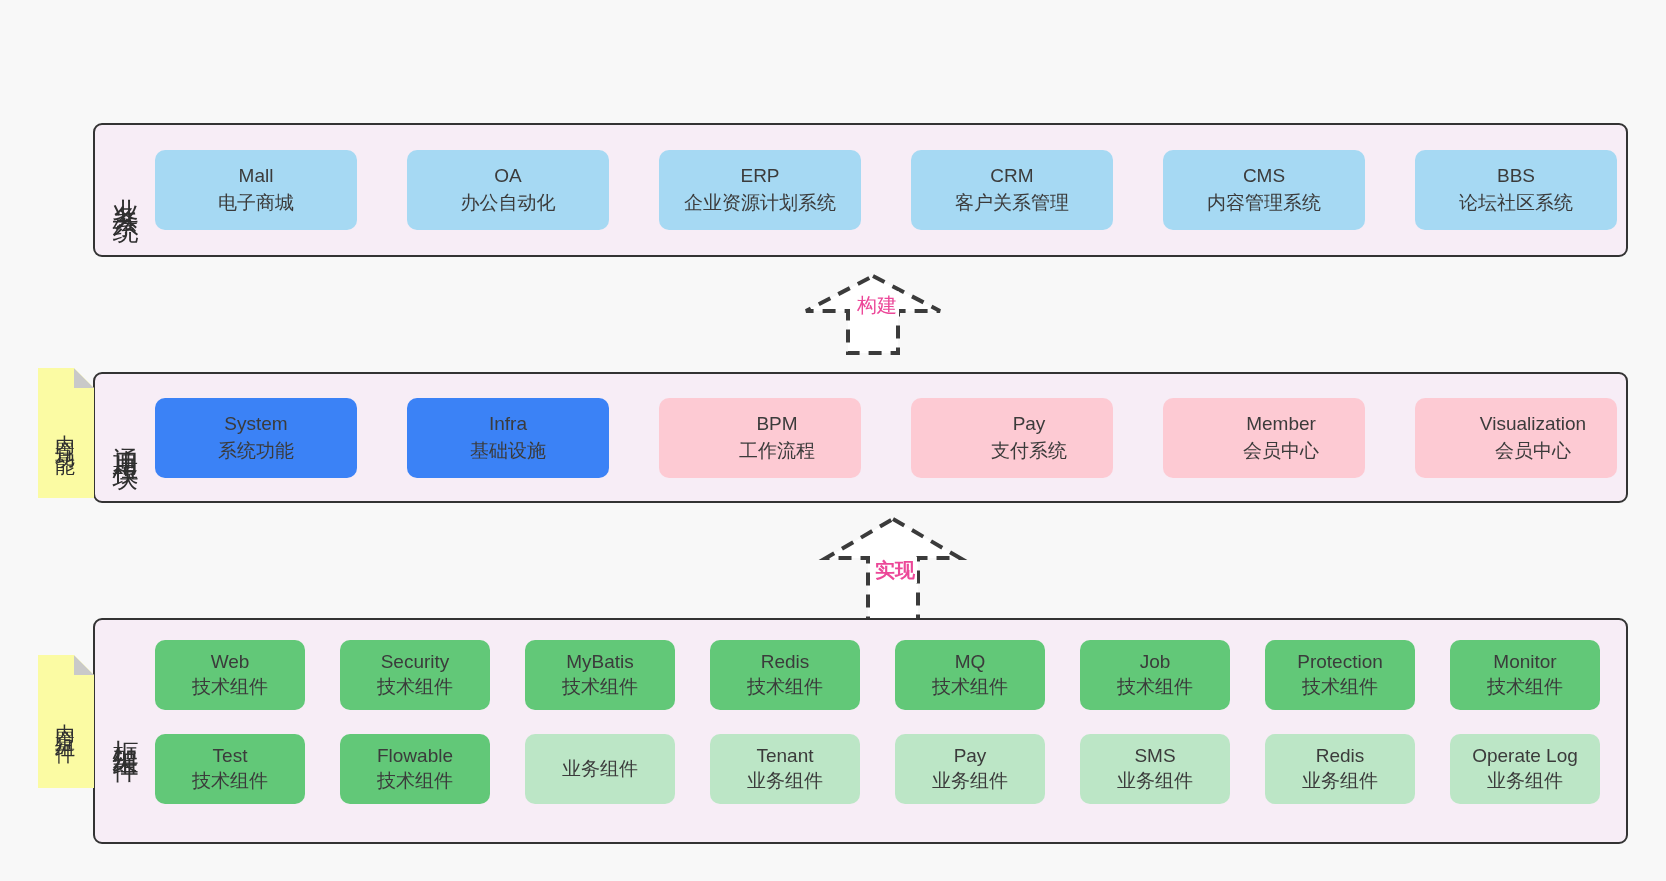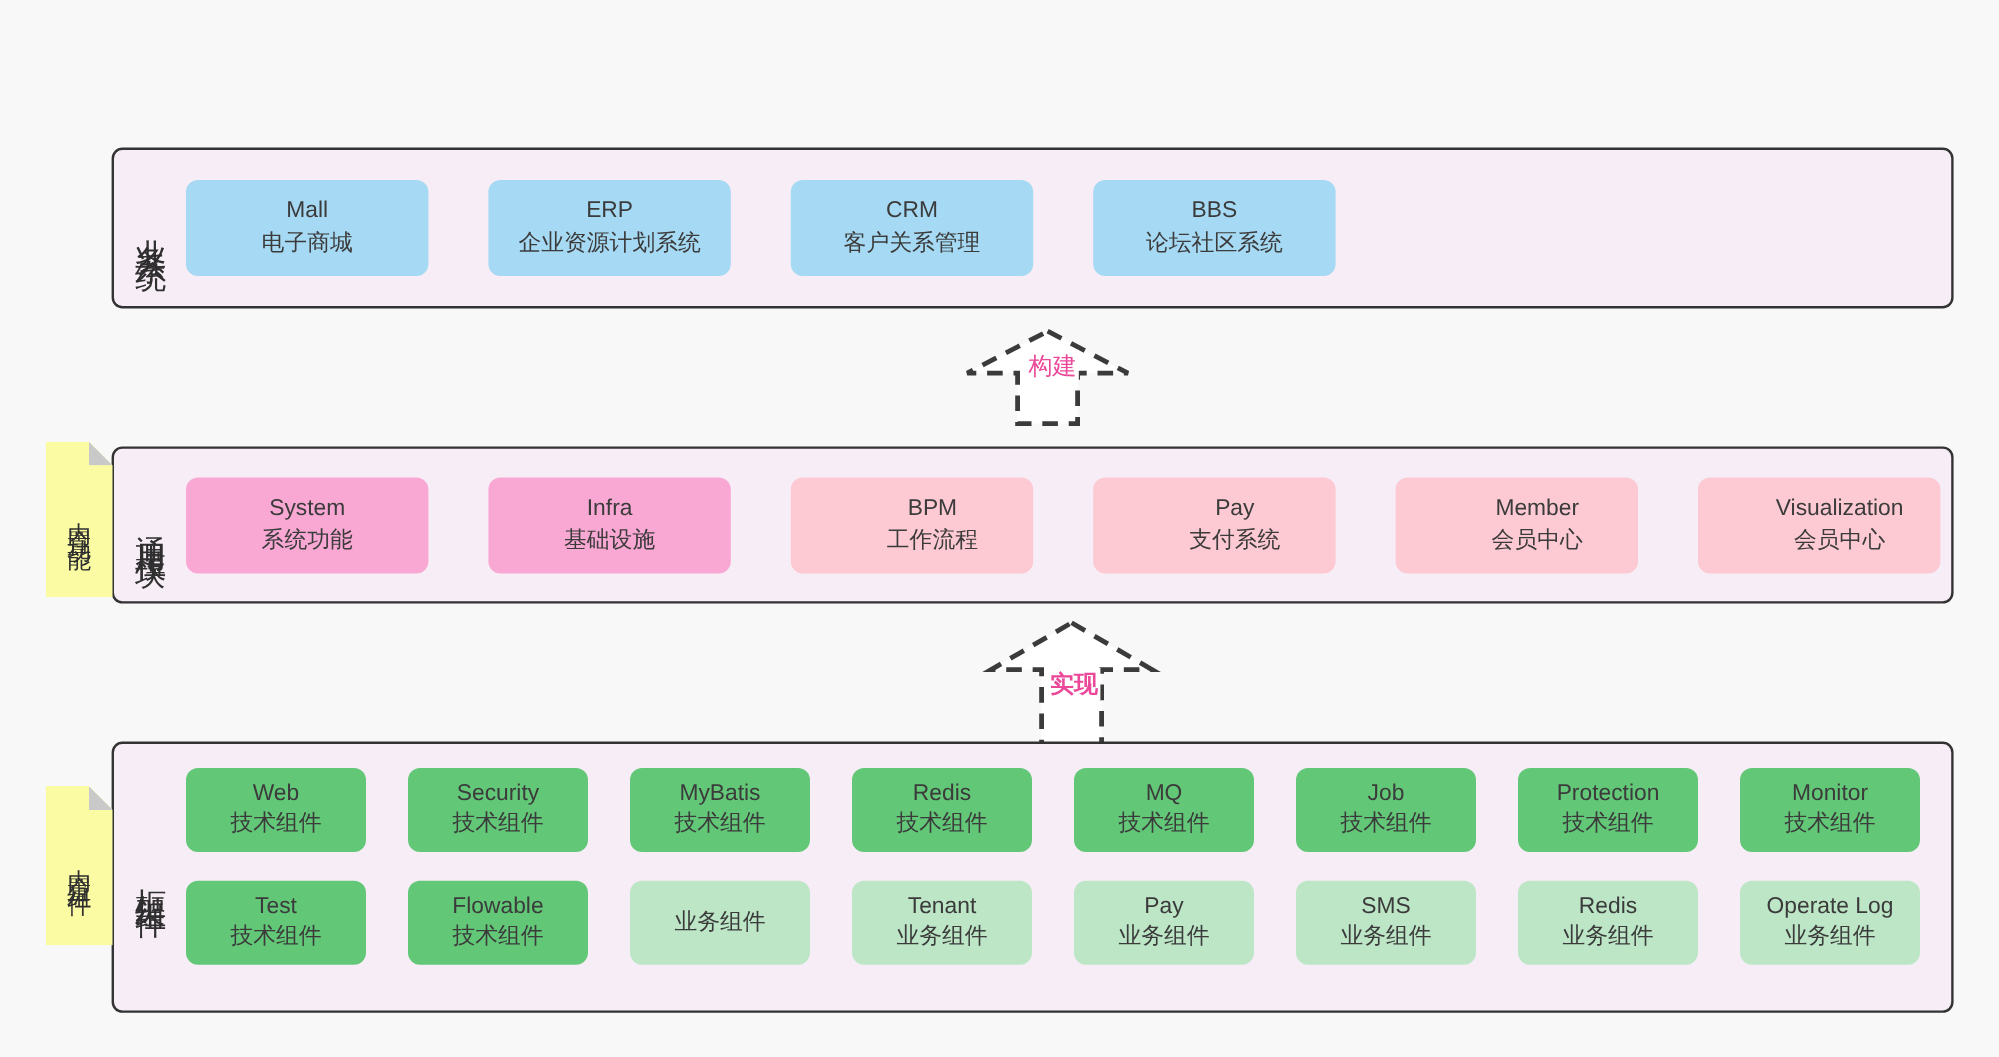--- a/index.html
+++ b/index.html
@@ -27,21 +27,21 @@
   .grid8{position:absolute;left:60px;top:20px;display:flex;flex-direction:column;gap:24px;}
   .row8{display:flex;gap:35px;}
   .box{
     border-radius:10px;display:flex;flex-direction:column;justify-content:center;
     align-items:center;text-align:center;font-size:19px;line-height:1.4;
     color:#3b3b3b;box-sizing:border-box;padding:0 6px;
   }
   .box.wide{width:202px;height:80px;}
   .box.small{width:150px;height:70px;line-height:1.3;}
   .blue{background:#a6d9f3;}
-  .red{background:#f9a8d4;}
+  .red{background:#3b82f6;}
   .pink{background:#fdcad3;padding-left:40px;}
   .green{background:#62c878;}
   .lgreen{background:#bce6c6;}
   
   .note{
     position:absolute;left:38px;width:56px;background:#fbfba3;z-index:2;
     clip-path:polygon(0 0,calc(100% - 20px) 0,100% 20px,100% 100%,0 100%);
     display:flex;align-items:center;justify-content:center;
   }
   .note1{top:368px;height:130px;}
@@ -66,26 +66,34 @@
 <body>
 
 <div class="layer layer-business">
   <div class="vlabel">业务系统</div>
   <div class="boxes6">
     <div class="box wide blue">
       <div>Mall</div>
       <div>电子商城</div>
     </div>
     <div class="box wide blue">
+      <div>OA</div>
+      <div>办公自动化</div>
+    </div>
+    <div class="box wide blue">
       <div>ERP</div>
       <div>企业资源计划系统</div>
     </div>
     <div class="box wide blue">
       <div>CRM</div>
       <div>客户关系管理</div>
+    </div>
+    <div class="box wide blue">
+      <div>CMS</div>
+      <div>内容管理系统</div>
     </div>
     <div class="box wide blue">
       <div>BBS</div>
       <div>论坛社区系统</div>
     </div>
   </div>
 </div>
 
 <div class="arrow" style="left:800px;top:272px;width:146px;height:84px;">
   <svg width="146" height="84" viewBox="0 0 146 84">

